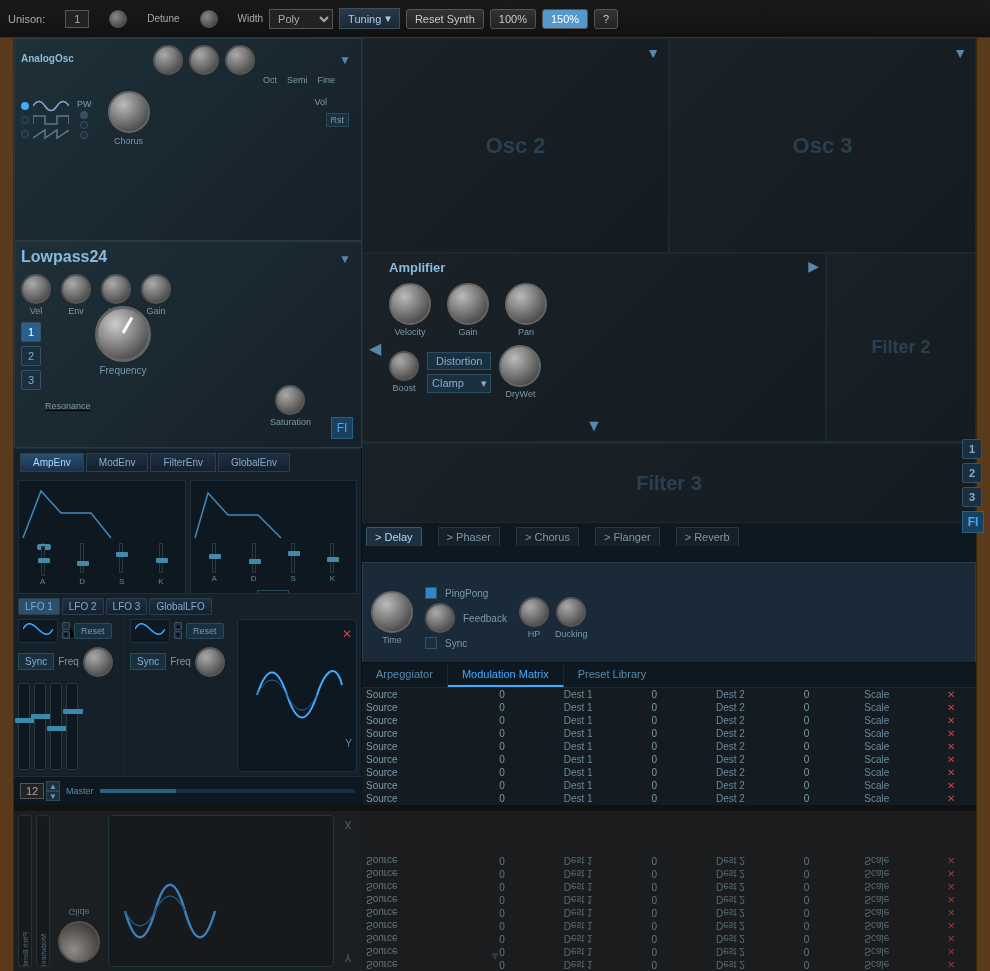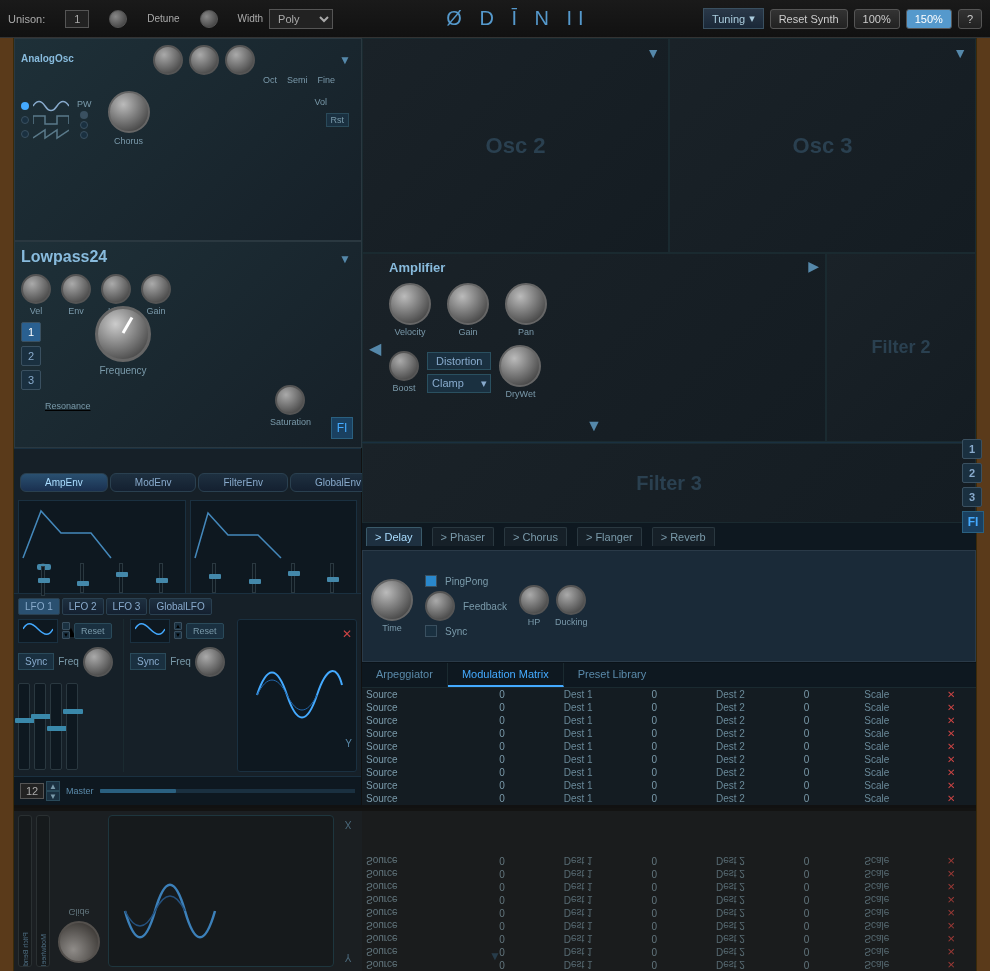--- a/index.html
+++ b/index.html
@@ -268,25 +268,24 @@
     }
     .env-btn-row {
       display: flex;
       gap: 2px;
       padding: 4px 6px;
     }
     .env-btn {
       background: linear-gradient(to bottom, #1e3040, #142030);
       border: 1px solid #2a4050;
       color: #88aacc;
-      padding: 3px 24px;
+      padding: 3px 12px;
       font-size: 10px;
       cursor: pointer;
-      border-radius: 6px;
-      margin-top: 20px;
+      border-radius: 0;
     }
     .env-btn.active {
       background: linear-gradient(to bottom, #2a5070, #1a3050);
       color: #aaddff;
     }
     .adsr-label {
       color: #5a8aaa;
       font-size: 8px;
     }
 
@@ -315,22 +314,22 @@
     }
 
     
     .effects-section {
       flex: 1;
       background: #d946ef;
       border-top: 1px solid #1a3040;
     }
     .effects-tabs {
       display: flex;
-      gap: 10px;
-      padding: 4px 4px 4px;
+      gap: 16px;
+      padding: 4px 4px 16px;
       background: #0e1820;
     }
     .fx-tab {
       background: #162028;
       border: 1px solid #2a3840;
       border-bottom: none;
       color: #7a9aaa;
       padding: 3px 8px;
       font-size: 11px;
       cursor: pointer;
@@ -591,23 +590,20 @@
     <div class="knob-small"></div>
     <span style="color:#aaa;font-size:10px;">Detune</span>
     <div class="knob-small"></div>
     <span style="color:#aaa;font-size:10px;">Width</span>
   </div>
   <select class="poly-select">
     <option>Poly</option>
     <option>Mono</option>
     <option>Legato</option>
   </select>
-  <div style="flex:1; text-align:center;">
-    <span style="color:#5599cc; font-size:20px; letter-spacing:6px; font-weight:300;">Ø D Ī N II</span>
-  </div>
   <button class="tuning-btn">
     <span>Tuning</span>
     <span>▾</span>
   </button>
   <button class="top-bar-btn">Reset Synth</button>
   <button class="top-bar-btn">100%</button>
   <button class="top-bar-btn active">150%</button>
   <button class="top-bar-btn">?</button>
 </div>
 

